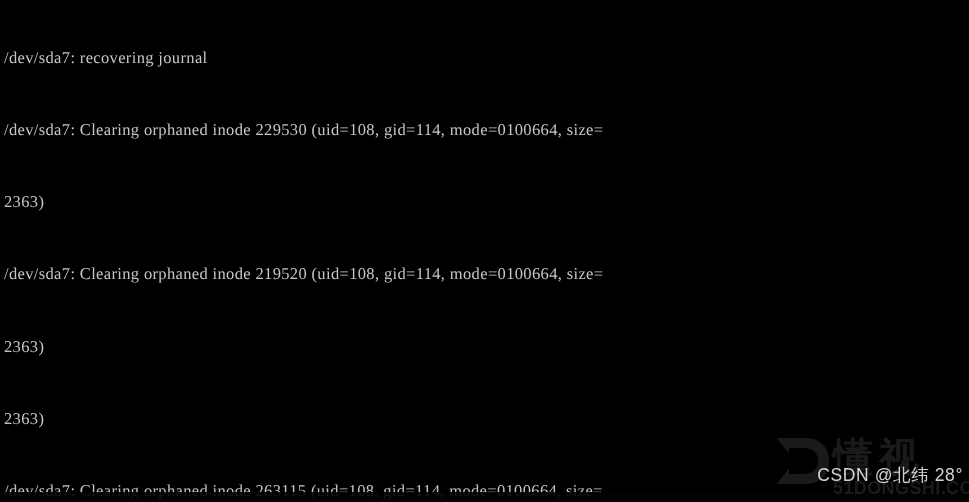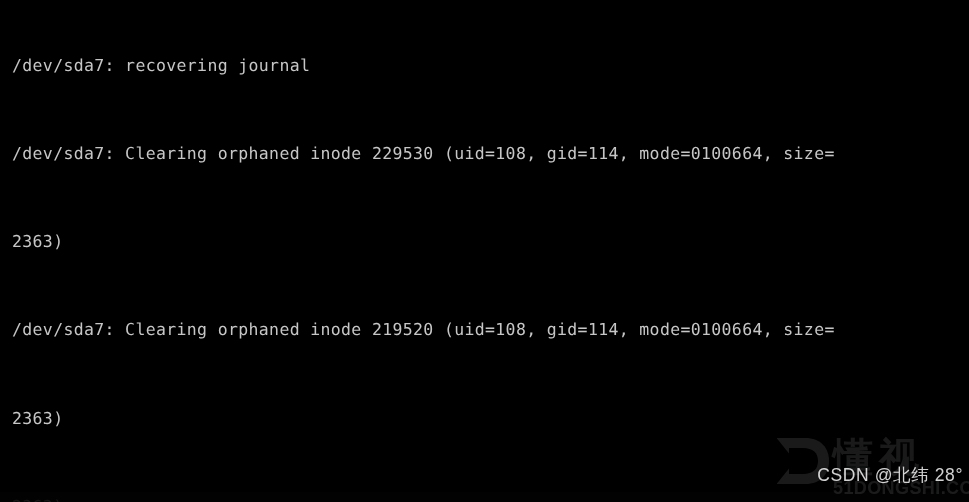--- a/index.html
+++ b/index.html
@@ -32,22 +32,23 @@
     line-height: 21.4px;
     letter-spacing: 0.35px;
     font-weight: 400;
     text-rendering: geometricPrecision;
     -webkit-font-smoothing: none;
   }
   .cline {
     display: block;
     height: 21.4px;
     overflow: hidden;
-    margin: 12px;
+    margin: 4px;
     padding: 0;
+    font-family: Liberation Serif, serif;
   }
 
   
   #cursor {
     position: absolute;
     left: 290px;
     top: 280px;
     width: 10px;
     height: 3px;
     background: #c6c6c6;

